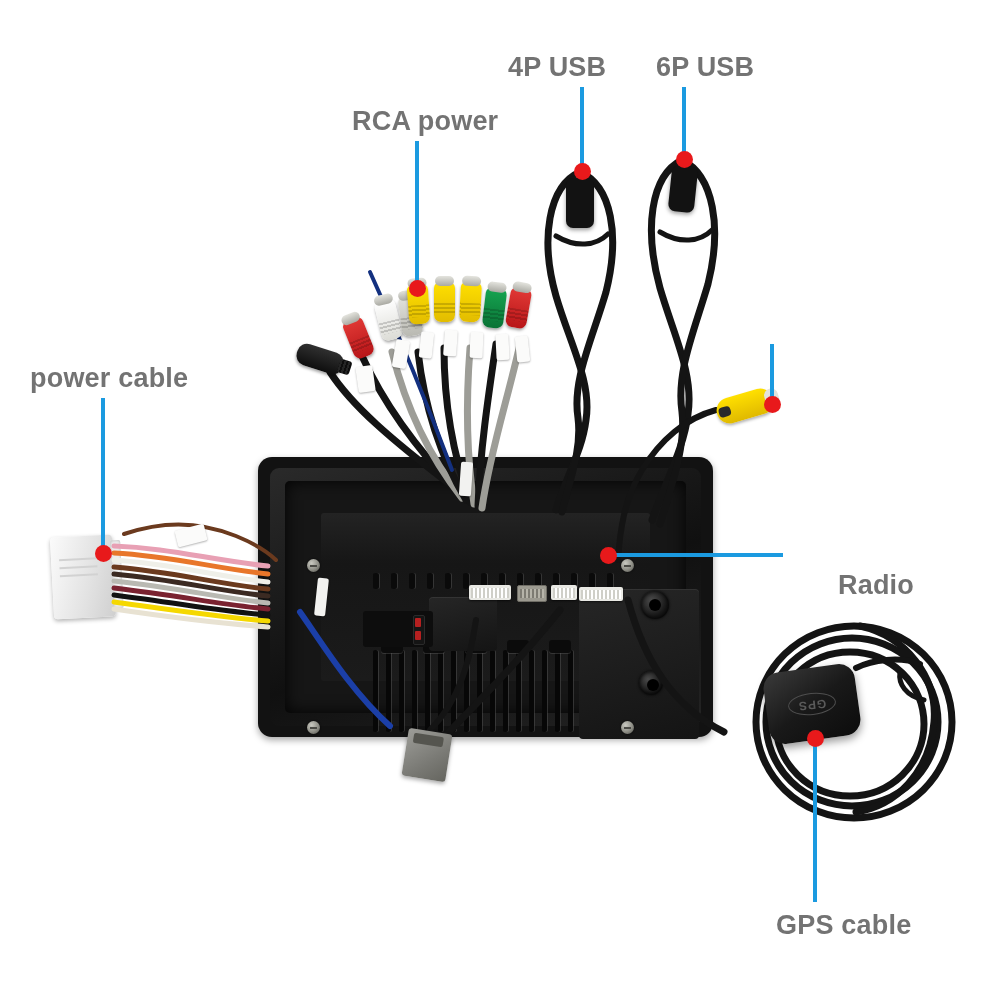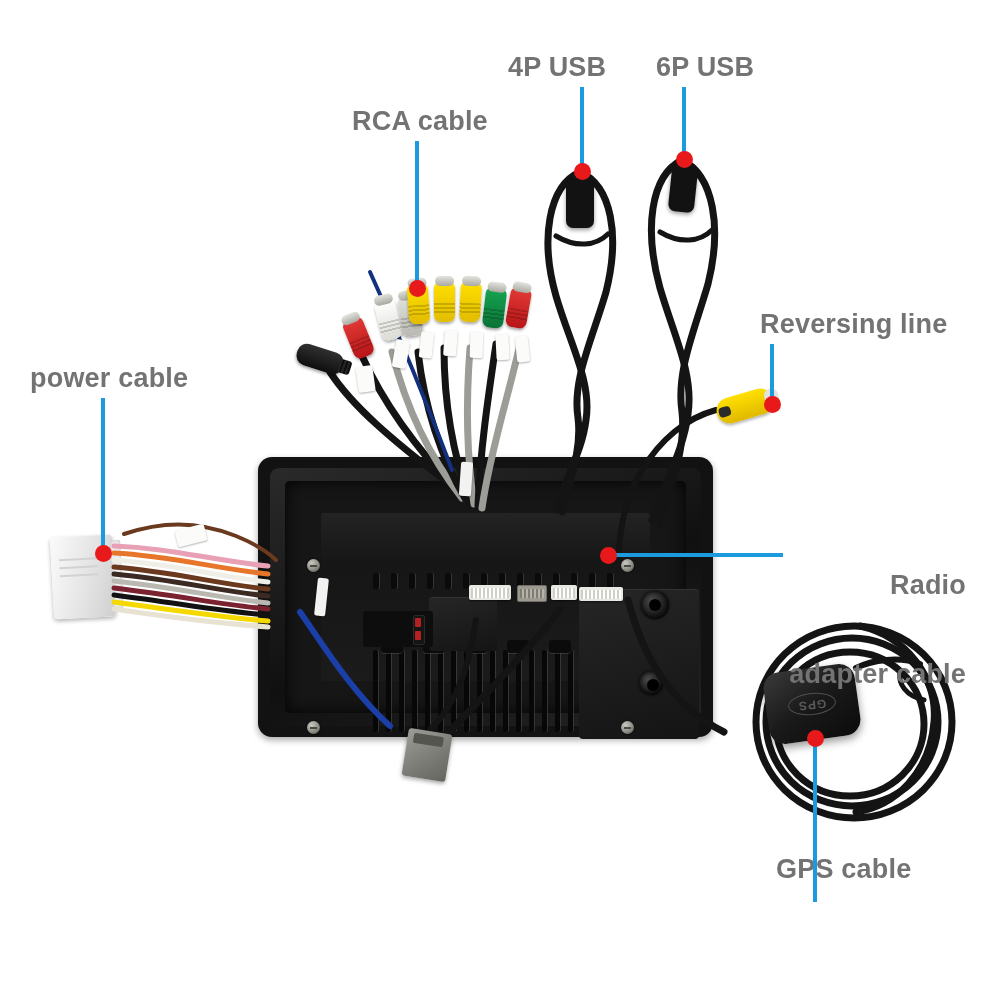--- a/index.html
+++ b/index.html
@@ -308,40 +308,38 @@
     </g>
   </svg>
   <div class="gps-ant">
     <div class="oval">GPS</div>
   </div>
 
   <div class="lbl" style="left:30px;top:363px">power cable</div>
   <div class="leader" style="left:101px;top:398px;width:4px;height:155px"></div>
   <div class="dot" style="left:95px;top:545px"></div>
 
-  <div class="lbl" style="left:352px;top:106px">RCA cable</div>
+  <div class="lbl" style="left:352px;top:106px">RCA power</div>
   <div class="leader" style="left:415px;top:141px;width:4px;height:145px"></div>
   <div class="dot" style="left:409px;top:280px"></div>
 
   <div class="lbl" style="left:508px;top:52px">4P USB</div>
   <div class="leader" style="left:580px;top:87px;width:4px;height:84px"></div>
   <div class="dot" style="left:574px;top:163px"></div>
 
   <div class="lbl" style="left:656px;top:52px">6P USB</div>
   <div class="leader" style="left:682px;top:87px;width:4px;height:72px"></div>
   <div class="dot" style="left:676px;top:151px"></div>
 
-  <div class="lbl" style="left:760px;top:309px">Reversing line</div>
   <div class="leader" style="left:770px;top:344px;width:4px;height:56px"></div>
   <div class="dot" style="left:764px;top:396px"></div>
 
-  <div class="lbl two" style="left:786px;top:512px;text-align:right;width:180px">
+  <div class="lbl two" style="left:786px;top:512px;text-align:center;width:180px">
     <div>Radio</div>
-    <div>adapter cable</div>
   </div>
   <div class="leader" style="left:608px;top:553px;width:175px;height:4px"></div>
   <div class="dot" style="left:600px;top:547px"></div>
 
-  <div class="lbl" style="left:776px;top:854px">GPS cable</div>
+  <div class="lbl" style="left:776px;top:910px">GPS cable</div>
   <div class="leader" style="left:813px;top:742px;width:4px;height:160px"></div>
   <div class="dot" style="left:807px;top:730px"></div>
 
 </div>
 
 </body></html>

